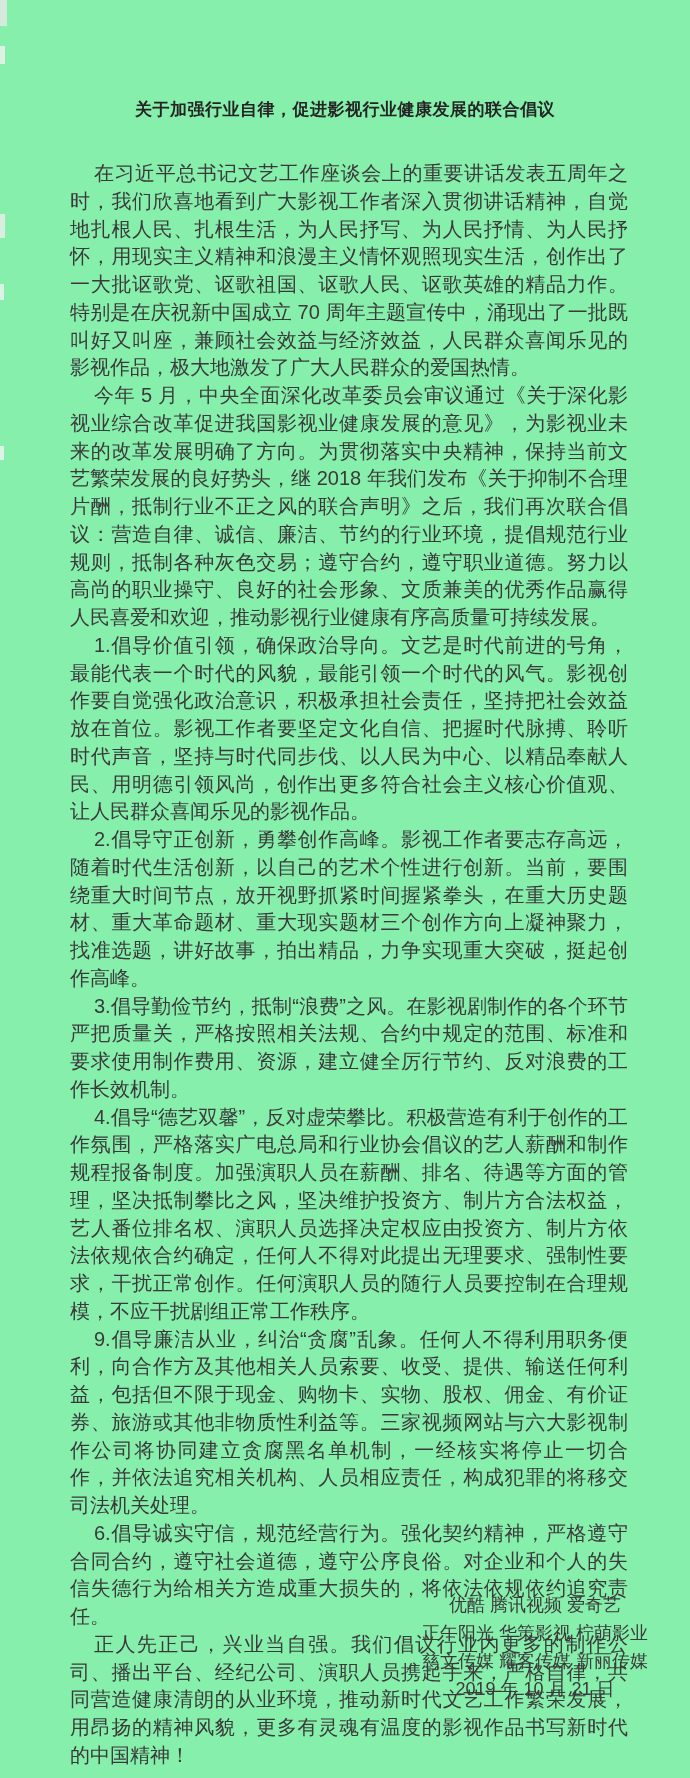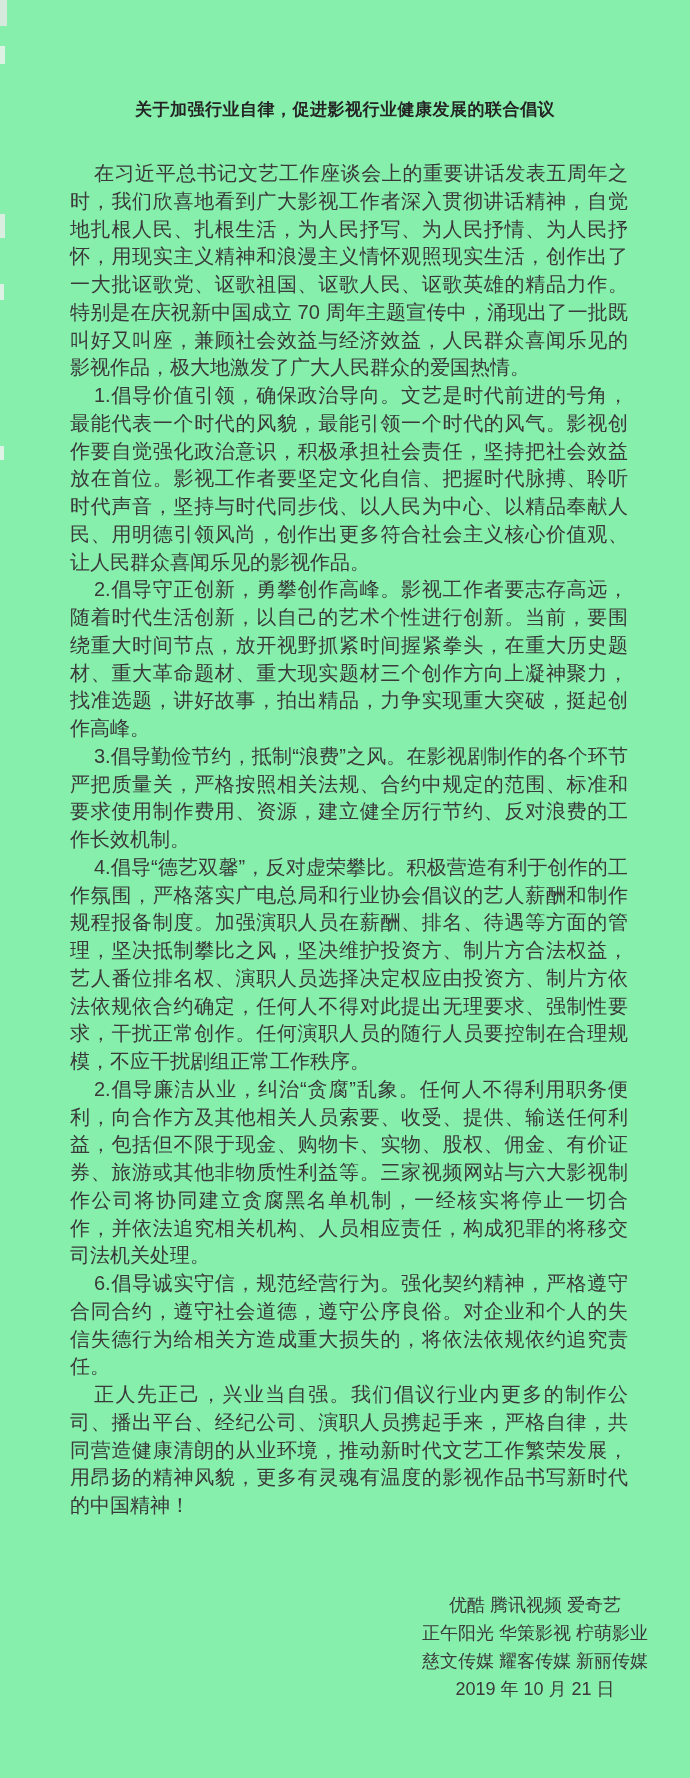--- a/index.html
+++ b/index.html
@@ -74,25 +74,26 @@
   <div class="edge-artifact ea1"></div>
   <div class="edge-artifact ea2"></div>
   <div class="edge-artifact ea3"></div>
   <div class="edge-artifact ea4"></div>
   <div class="edge-artifact ea5"></div>
 
   <h1 class="doc-title">关于加强行业自律，促进影视行业健康发展的联合倡议</h1>
 
   <div class="doc-body">
     <p>在习近平总书记文艺工作座谈会上的重要讲话发表五周年之时，我们欣喜地看到广大影视工作者深入贯彻讲话精神，自觉地扎根人民、扎根生活，为人民抒写、为人民抒情、为人民抒怀，用现实主义精神和浪漫主义情怀观照现实生活，创作出了一大批讴歌党、讴歌祖国、讴歌人民、讴歌英雄的精品力作。特别是在庆祝新中国成立 70 周年主题宣传中，涌现出了一批既叫好又叫座，兼顾社会效益与经济效益，人民群众喜闻乐见的影视作品，极大地激发了广大人民群众的爱国热情。</p>
+    <p>今年 5 月，中央全面深化改革委员会审议通过《关于深化影视业综合改革促进我国影视业健康发展的意见》，为影视业未来的改革发展明确了方向。为贯彻落实中央精神，保持当前文艺繁荣发展的良好势头，继 2018 年我们发布《关于抑制不合理片酬，抵制行业不正之风的联合声明》之后，我们再次联合倡议：营造自律、诚信、廉洁、节约的行业环境，提倡规范行业规则，抵制各种灰色交易；遵守合约，遵守职业道德。努力以高尚的职业操守、良好的社会形象、文质兼美的优秀作品赢得人民喜爱和欢迎，推动影视行业健康有序高质量可持续发展。</p>
     <p>1.倡导价值引领，确保政治导向。文艺是时代前进的号角，最能代表一个时代的风貌，最能引领一个时代的风气。影视创作要自觉强化政治意识，积极承担社会责任，坚持把社会效益放在首位。影视工作者要坚定文化自信、把握时代脉搏、聆听时代声音，坚持与时代同步伐、以人民为中心、以精品奉献人民、用明德引领风尚，创作出更多符合社会主义核心价值观、让人民群众喜闻乐见的影视作品。</p>
     <p>2.倡导守正创新，勇攀创作高峰。影视工作者要志存高远，随着时代生活创新，以自己的艺术个性进行创新。当前，要围绕重大时间节点，放开视野抓紧时间握紧拳头，在重大历史题材、重大革命题材、重大现实题材三个创作方向上凝神聚力，找准选题，讲好故事，拍出精品，力争实现重大突破，挺起创作高峰。</p>
     <p>3.倡导勤俭节约，抵制“浪费”之风。在影视剧制作的各个环节严把质量关，严格按照相关法规、合约中规定的范围、标准和要求使用制作费用、资源，建立健全厉行节约、反对浪费的工作长效机制。</p>
     <p>4.倡导“德艺双馨”，反对虚荣攀比。积极营造有利于创作的工作氛围，严格落实广电总局和行业协会倡议的艺人薪酬和制作规程报备制度。加强演职人员在薪酬、排名、待遇等方面的管理，坚决抵制攀比之风，坚决维护投资方、制片方合法权益，艺人番位排名权、演职人员选择决定权应由投资方、制片方依法依规依合约确定，任何人不得对此提出无理要求、强制性要求，干扰正常创作。任何演职人员的随行人员要控制在合理规模，不应干扰剧组正常工作秩序。</p>
-    <p>2.倡导廉洁从业，纠治“贪腐”乱象。任何人不得利用职务便利，向合作方及其他相关人员索要、收受、提供、输送任何利益，包括但不限于现金、购物卡、实物、股权、佣金、有价证券、旅游或其他非物质性利益等。三家视频网站与六大影视制作公司将协同建立贪腐黑名单机制，一经核实将停止一切合作，并依法追究相关机构、人员相应责任，构成犯罪的将移交司法机关处理。</p>
+    <p>9.倡导廉洁从业，纠治“贪腐”乱象。任何人不得利用职务便利，向合作方及其他相关人员索要、收受、提供、输送任何利益，包括但不限于现金、购物卡、实物、股权、佣金、有价证券、旅游或其他非物质性利益等。三家视频网站与六大影视制作公司将协同建立贪腐黑名单机制，一经核实将停止一切合作，并依法追究相关机构、人员相应责任，构成犯罪的将移交司法机关处理。</p>
     <p>6.倡导诚实守信，规范经营行为。强化契约精神，严格遵守合同合约，遵守社会道德，遵守公序良俗。对企业和个人的失信失德行为给相关方造成重大损失的，将依法依规依约追究责任。</p>
     <p>正人先正己，兴业当自强。我们倡议行业内更多的制作公司、播出平台、经纪公司、演职人员携起手来，严格自律，共同营造健康清朗的从业环境，推动新时代文艺工作繁荣发展，用昂扬的精神风貌，更多有灵魂有温度的影视作品书写新时代的中国精神！</p>
   </div>
 
   <div class="signature-block">
     <div>优酷 腾讯视频 爱奇艺</div>
     <div>正午阳光 华策影视 柠萌影业</div>
     <div>慈文传媒 耀客传媒 新丽传媒</div>
     <div>2019 年 10 月 21 日</div>
   </div>

